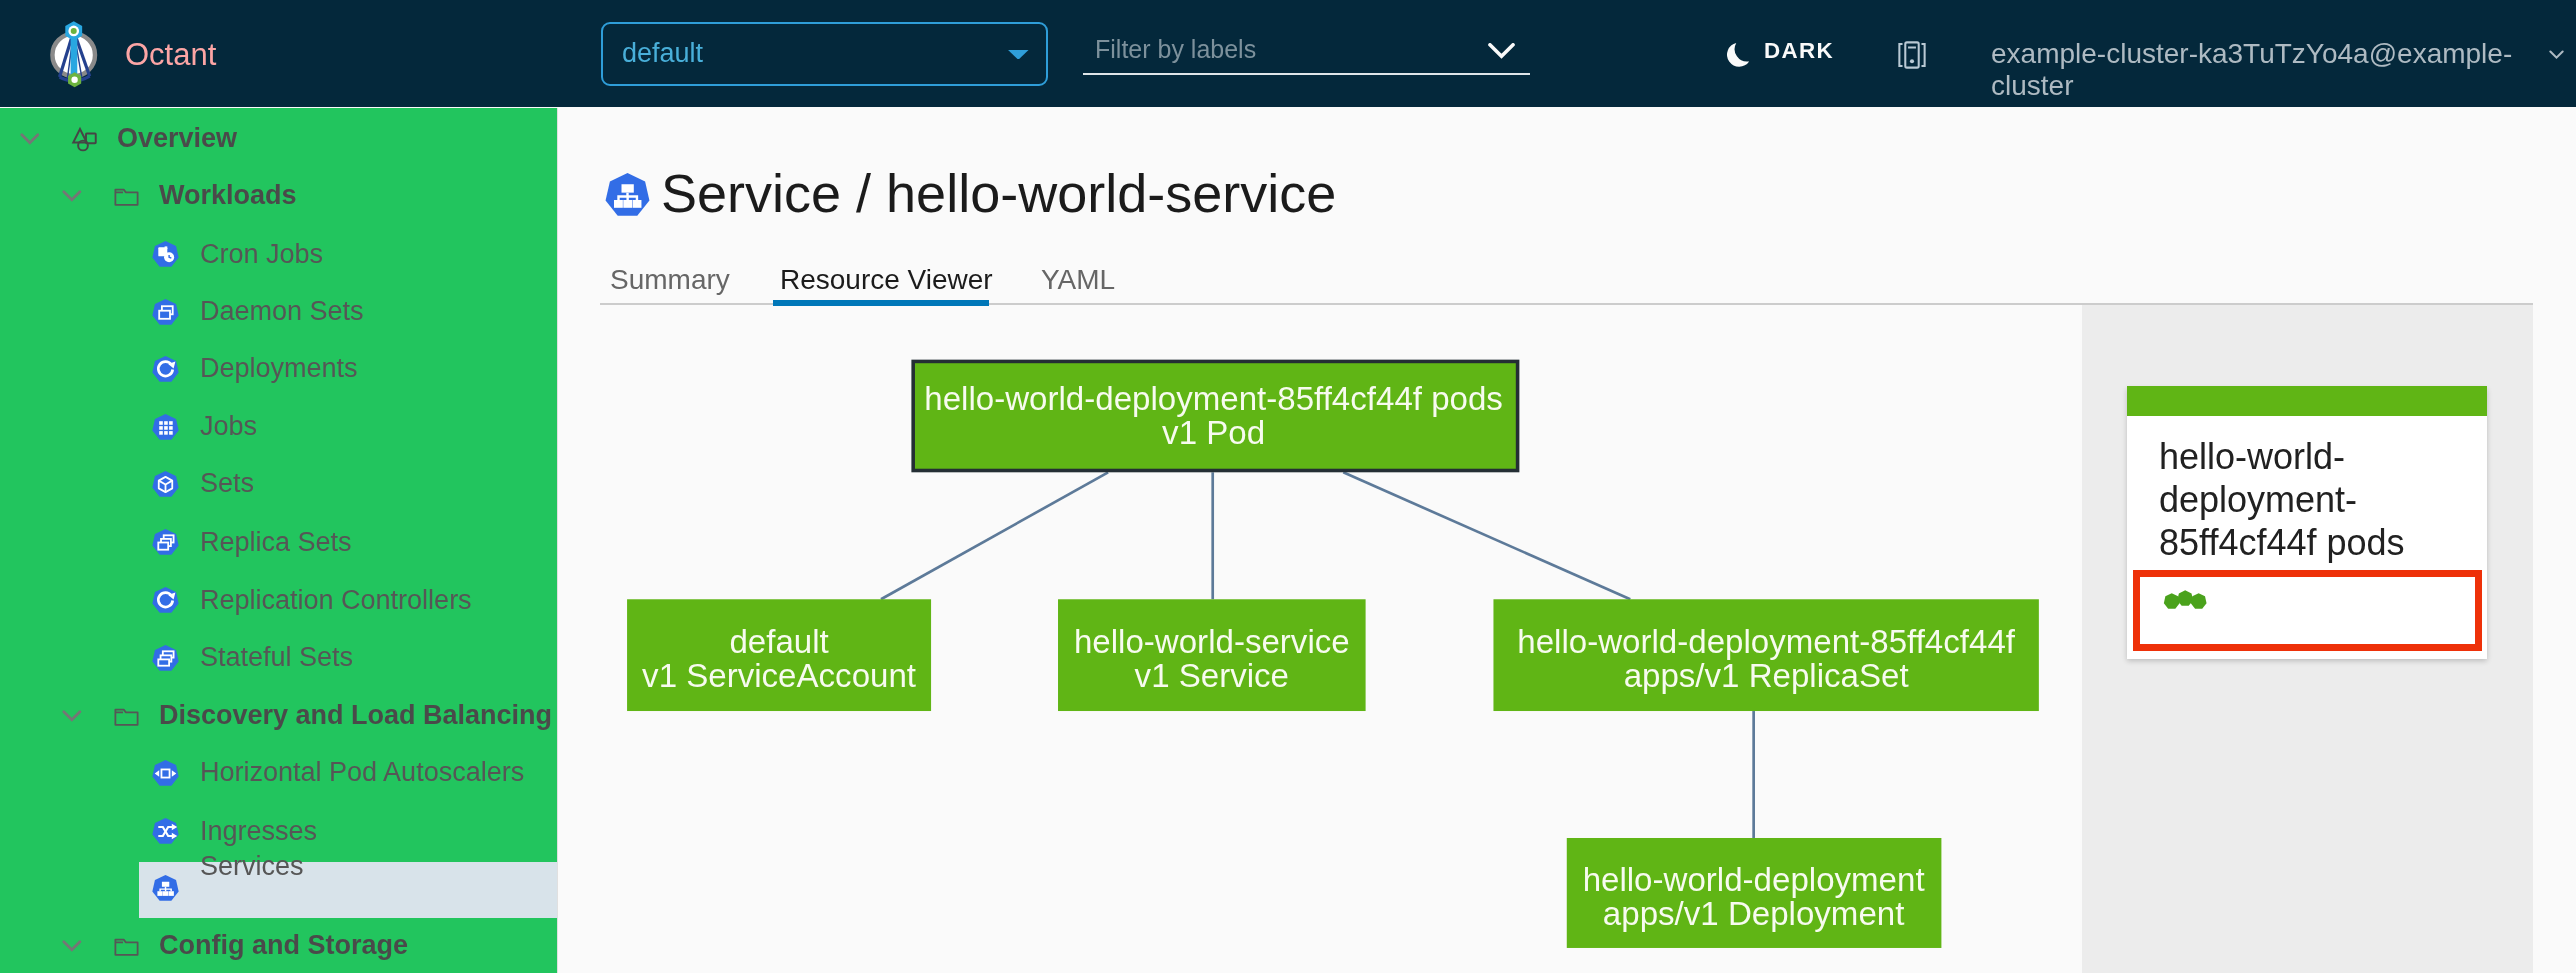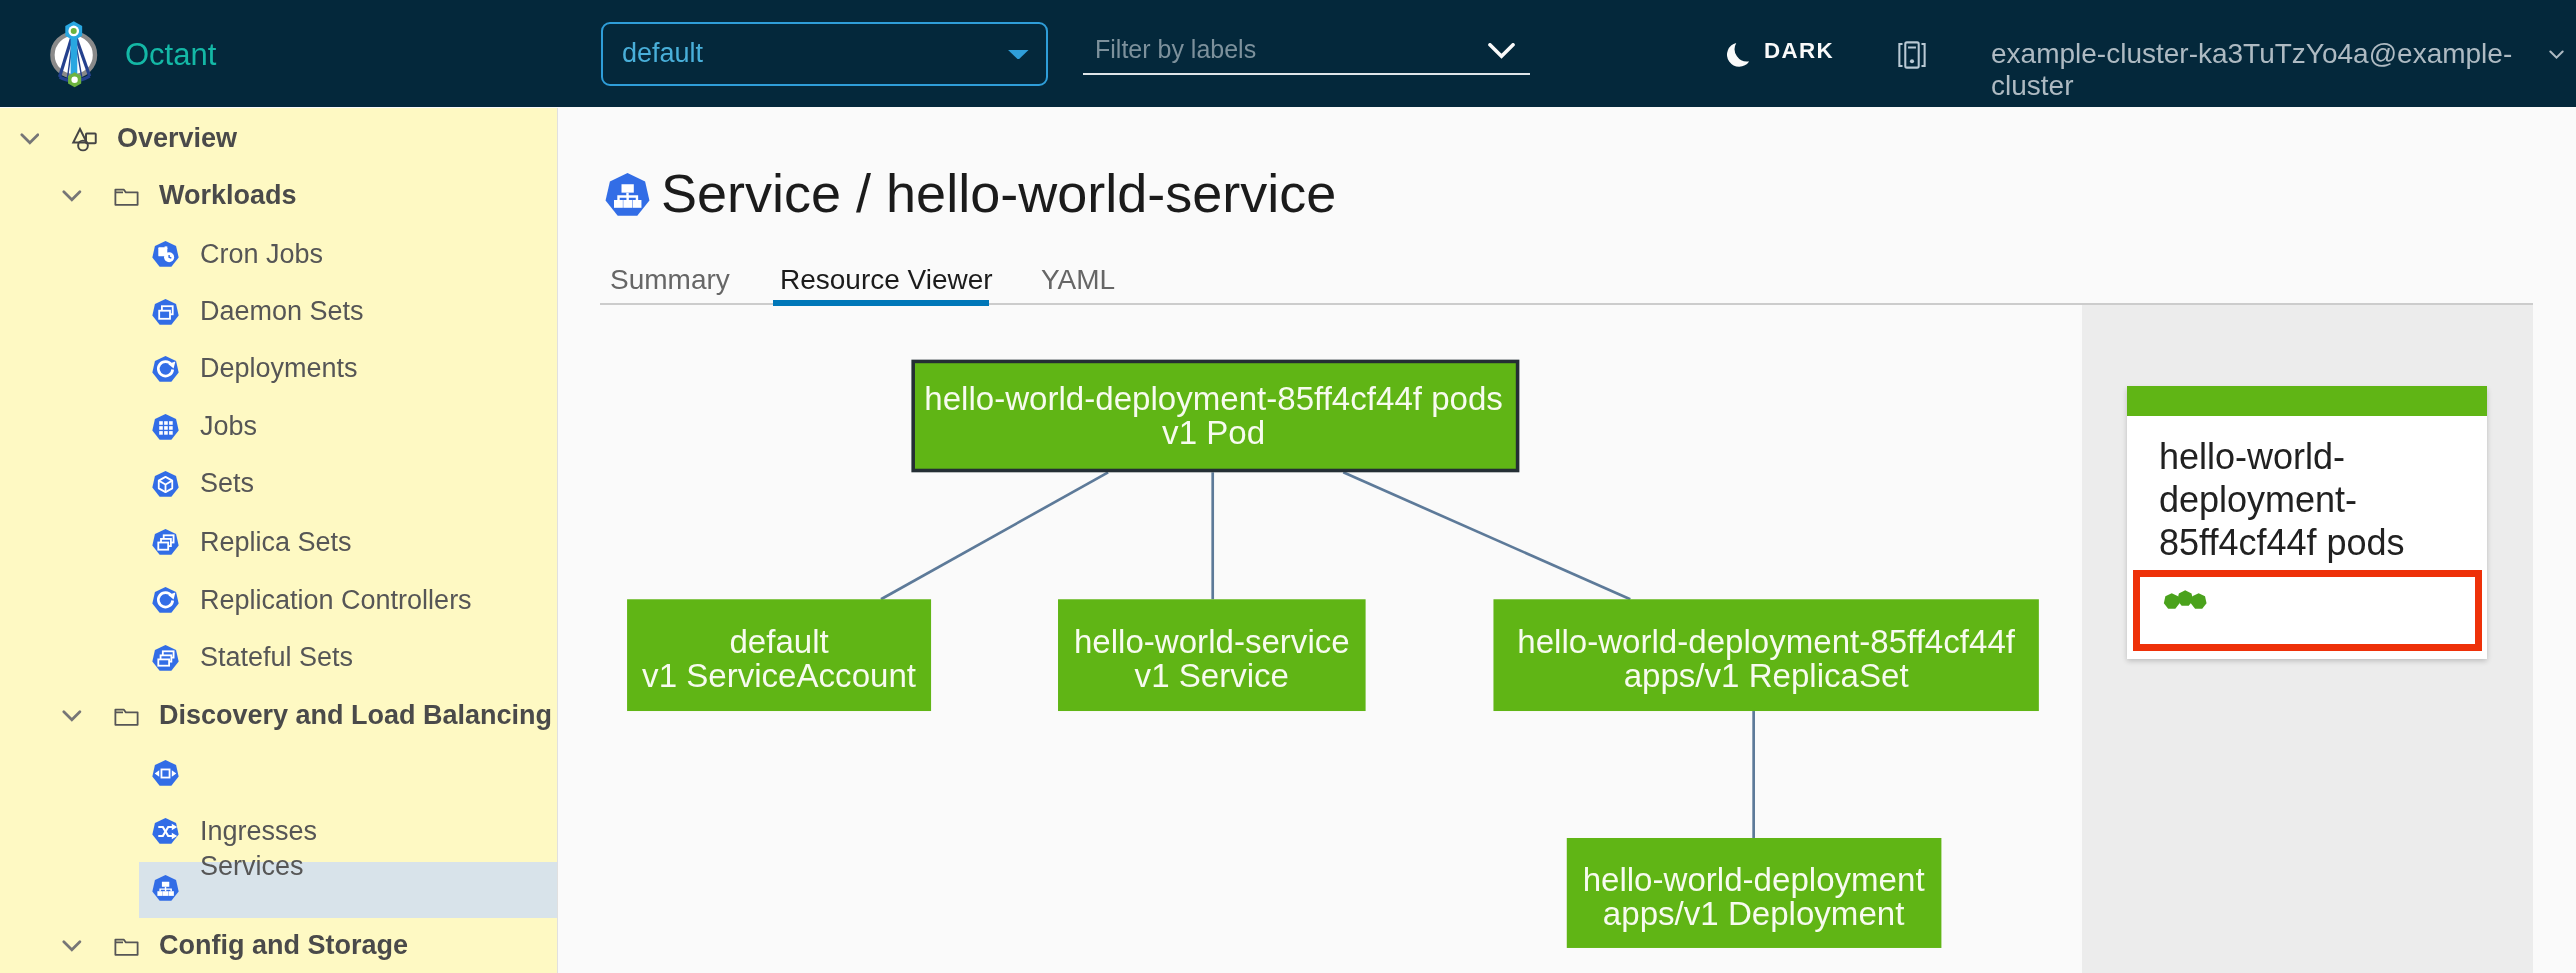--- a/index.html
+++ b/index.html
@@ -23,21 +23,21 @@
         <path d="M29 20 L47 71"></path>
       <path d="M13 72 Q30 81 47 71"></path>
     </g>
     <rect x="25.5" y="20" width="7.5" height="55" fill="#29a7e1"></rect>
     <path d="M29 9 L38.5 14.5 L38.5 25.5 L29 31 L19.5 25.5 L19.5 14.5 Z" fill="#29a7e1"></path>
     <circle cx="29" cy="20" r="6" fill="#ffffff"></circle>
     <circle cx="29" cy="20" r="3.4" fill="#6cb33f"></circle>
     <path d="M30 66.5 L37.4 70.75 L37.4 79.25 L30 83.5 L22.6 79.25 L22.6 70.75 Z" fill="#6cb33f"></path>
     <circle cx="30" cy="75" r="3.6" fill="#ffffff"></circle>
   </svg>
-  <span class="abs" style="left:125px;top:37px;font-size:31px;color:#14b8a6;">Octant</span>
+  <span class="abs" style="left:125px;top:37px;font-size:31px;color:#fca5a5;">Octant</span>
 
   <div class="abs" style="left:601px;top:21.5px;width:447px;height:64px;border:2.2px solid #2f9ed9;border-radius:9px;">
     <span class="abs" style="left:19px;top:0;height:59px;line-height:59px;font-size:27px;color:#49afd9;">default</span>
     <svg class="abs" style="right:17px;top:26px;" width="20.6" height="9.8" viewBox="0 0 23 11">
         <path d="M0 0 L23 0 L11.5 11 Z" fill="#2f9ed9"></path>
       </svg>
   </div>
 
   <span class="abs" style="left:1095px;top:35px;font-size:25px;color:#7d919c;">Filter by labels</span>
   <div class="abs" style="left:1083px;top:73px;width:447px;height:1.8px;background:#dfe5e8;"></div>
@@ -58,21 +58,21 @@
       <line x1="14" y1="7.5" x2="24" y2="7.5"></line>
     </g>
     <circle cx="19" cy="25" r="2.6" fill="#b9c9d4"></circle>
   </svg>
   <span class="abs" style="left:1991px;top:38px;font-size:28px;color:#aebac2;">example-cluster-ka3TuTzYo4a@example-cluster</span>
   <svg class="abs" style="left:2549px;top:50px;" width="15" height="9.8" viewBox="0 0 22 14">
       <path d="M2 2 L11 11 L20 2" stroke="#aebac2" stroke-width="3" fill="none" stroke-linecap="round"></path>
     </svg>
 </div>
 
-<div class="abs" id="sidebar" style="left:0;top:108px;width:558px;height:866px;background:#fef9c3;border-right:1.8px solid #e0e0e0;font-size:27px;color:#565656;">
+<div class="abs" id="sidebar" style="left:0;top:108px;width:558px;height:866px;background:#22c55e;border-right:1.8px solid #e0e0e0;font-size:27px;color:#565656;">
 
   <div class="abs" style="left:139px;top:754px;width:418px;height:56px;background:#d8e3ea;"></div>
 
   <svg class="abs" style="left:19.7px;top:25px;" width="19.7" height="12.5" viewBox="0 0 22 14">
       <path d="M2 2 L11 11 L20 2" stroke="#767676" stroke-width="3" fill="none" stroke-linecap="round"></path>
     </svg>
   <svg class="abs" style="left:71px;top:18px;" width="27" height="27" viewBox="0 0 36 36">
     <g stroke="#454545" stroke-width="2.6" fill="none">
       <path d="M12 4 L21 22 L3 22 Z"></path>
       <rect x="20" y="10" width="13" height="13" rx="1"></rect>
@@ -166,20 +166,21 @@
       </g>
     </svg>
   <span class="abs" style="left:200px;top:534px;">Stateful Sets</span>
   <svg class="abs" style="left:152px;top:652px;" width="27" height="27" viewBox="0 0 30 30">
       <path d="M15 0 L26.73 5.65 L29.62 18.34 L21.51 28.52 L8.49 28.52 L0.38 18.34 L3.27 5.65 Z" fill="#326de6"></path>
       <g fill="none" stroke="#fff" stroke-width="2">
         <rect x="10.5" y="10.5" width="9" height="9"></rect>
       </g>
       <path d="M3 15 L8 11.5 L8 18.5 Z M27 15 L22 11.5 L22 18.5 Z" fill="#fff"></path>
     </svg>
+  <span class="abs" style="left:200px;top:649px;">Horizontal Pod Autoscalers</span>
   <svg class="abs" style="left:152px;top:710px;" width="27" height="27" viewBox="0 0 30 30">
       <path d="M15 0 L26.73 5.65 L29.62 18.34 L21.51 28.52 L8.49 28.52 L0.38 18.34 L3.27 5.65 Z" fill="#326de6"></path>
       <g fill="none" stroke="#fff" stroke-width="2.4">
         <path d="M7 10 L12 10 L18 20 L23 20"></path>
         <path d="M7 20 L12 20 L18 10 L23 10"></path>
       </g>
       <path d="M22 6.5 L28 10 L22 13.5 Z M22 16.5 L28 20 L22 23.5 Z" fill="#fff"></path>
     </svg>
   <span class="abs" style="left:200px;top:708px;">Ingresses</span>
   <svg class="abs" style="left:152px;top:767px;" width="27" height="27" viewBox="0 0 30 30">

